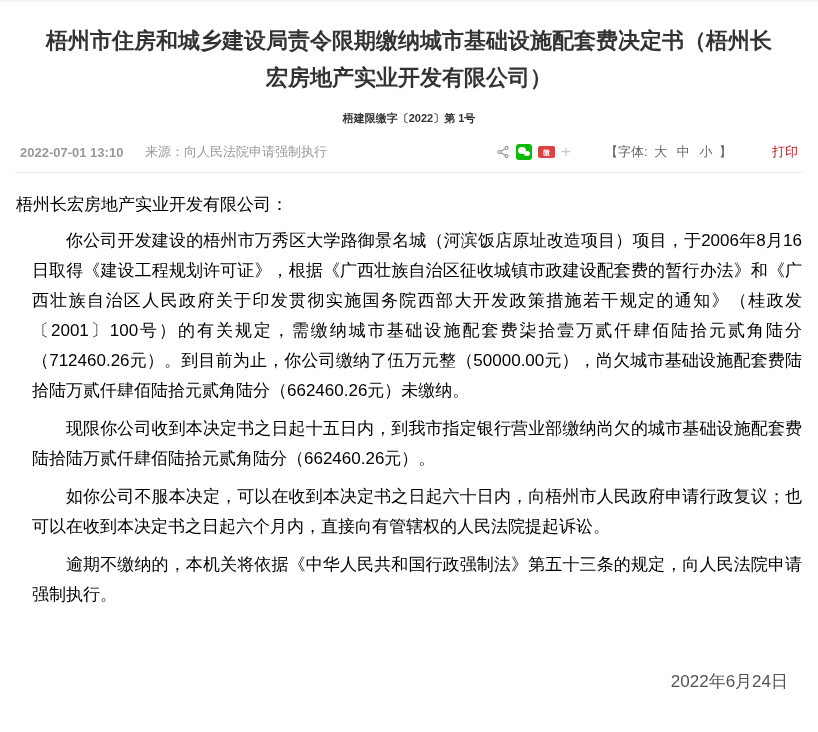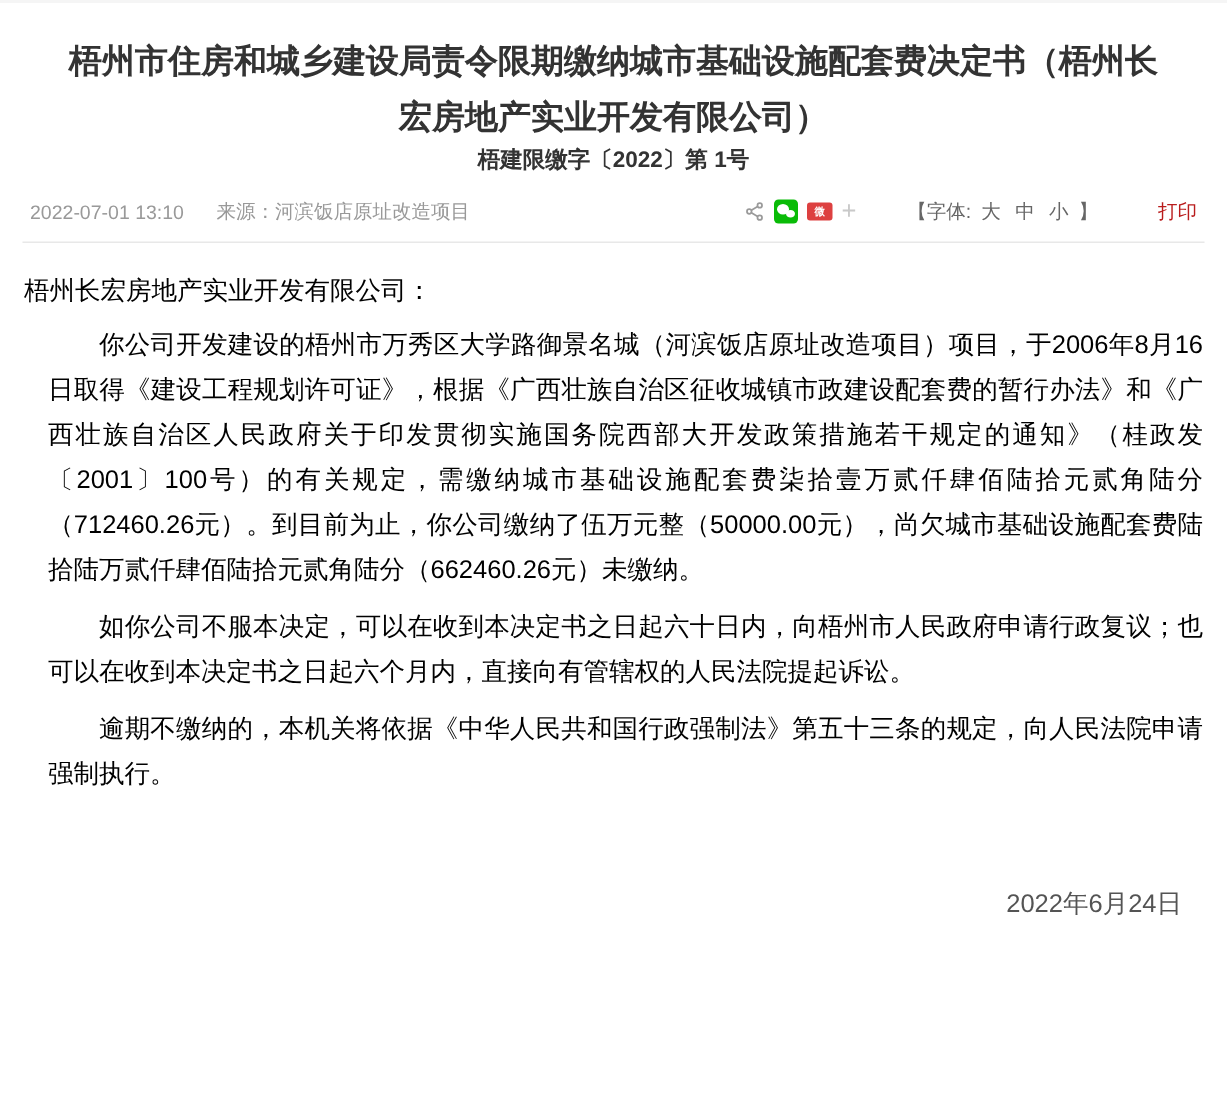--- a/index.html
+++ b/index.html
@@ -17,37 +17,38 @@
   }
   .page-title{
     margin:20px 40px 0;
     font-size:22px;
     font-weight:bold;
     color:#333333;
     line-height:37px;
     text-align:center;
   }
   .doc-number{
-    font-size:15px;
+    margin-top:11px;
+    font-size:11px;
     font-weight:bold;
     color:#333333;
     text-align:center;
     line-height:22px;
   }
   .meta-row{
     margin:12px 16px 0 16px;
     display:flex;
     justify-content:space-between;
     align-items:center;
     font-size:13px;
     color:#999999;
     height:22px;
   }
   .meta-left span{vertical-align:middle;}
-  .meta-date{margin-left:4px;}
+  .meta-date{margin-left:4px;font-weight:bold;}
   .meta-source{margin-left:18px;}
   .meta-right{display:flex;align-items:center;}
   .share-group{display:flex;align-items:center;gap:6px;margin-right:34px;}
   .icon-share svg{display:block;}
   .icon-wechat{
     width:16px;height:16px;border-radius:3px;
     background:#09bb07;position:relative;display:inline-block;
   }
   .icon-wechat i{
     position:absolute;background:#ffffff;border-radius:50%;
@@ -103,21 +104,21 @@
 
 <div class="page">
 
   <h1 class="page-title">梧州市住房和城乡建设局责令限期缴纳城市基础设施配套费决定书（梧州长宏房地产实业开发有限公司）</h1>
 
   <div class="doc-number">梧建限缴字〔2022〕第 1号</div>
 
   <div class="meta-row">
     <div class="meta-left">
       <span class="meta-date">2022-07-01 13:10</span>
-      <span class="meta-source">来源：河滨饭店原址改造项目</span>
+      <span class="meta-source">来源：向人民法院申请强制执行</span>
     </div>
     <div class="meta-right">
       <span class="share-group">
         <span class="icon-share">
           <svg width="14" height="14" viewBox="0 0 24 24" fill="none" stroke="#9a9a9a" stroke-width="2">
             <circle cx="18" cy="5" r="2.6"></circle>
             <circle cx="6" cy="12" r="2.6"></circle>
             <circle cx="18" cy="19" r="2.6"></circle>
             <line x1="8.4" y1="10.7" x2="15.6" y2="6.4"></line>
             <line x1="8.4" y1="13.3" x2="15.6" y2="17.6"></line>
@@ -140,20 +141,21 @@
       <a class="print-btn">打印</a>
     </div>
   </div>
 
   <hr class="separator">
 
   <div class="article-body">
     <p class="salutation">梧州长宏房地产实业开发有限公司：</p>
     <div>
         <p class="para">你公司开发建设的梧州市万秀区大学路御景名城（河滨饭店原址改造项目）项目，于2006年8月16日取得《建设工程规划许可证》，根据《广西壮族自治区征收城镇市政建设配套费的暂行办法》和《广西壮族自治区人民政府关于印发贯彻实施国务院西部大开发政策措施若干规定的通知》（桂政发〔2001〕100号）的有关规定，需缴纳城市基础设施配套费柒拾壹万贰仟肆佰陆拾元贰角陆分（712460.26元）。到目前为止，你公司缴纳了伍万元整（50000.00元），尚欠城市基础设施配套费陆拾陆万贰仟肆佰陆拾元贰角陆分（662460.26元）未缴纳。</p>
+        <p class="para">现限你公司收到本决定书之日起十五日内，到我市指定银行营业部缴纳尚欠的城市基础设施配套费陆拾陆万贰仟肆佰陆拾元贰角陆分（662460.26元）。</p>
         <p class="para">如你公司不服本决定，可以在收到本决定书之日起六十日内，向梧州市人民政府申请行政复议；也可以在收到本决定书之日起六个月内，直接向有管辖权的人民法院提起诉讼。</p>
         <p class="para">逾期不缴纳的，本机关将依据《中华人民共和国行政强制法》第五十三条的规定，向人民法院申请强制执行。</p>
       </div>
   </div>
 
   <div class="signature">
     <div class="sig-date">2022年6月24日</div>
   </div>
 
 </div>

